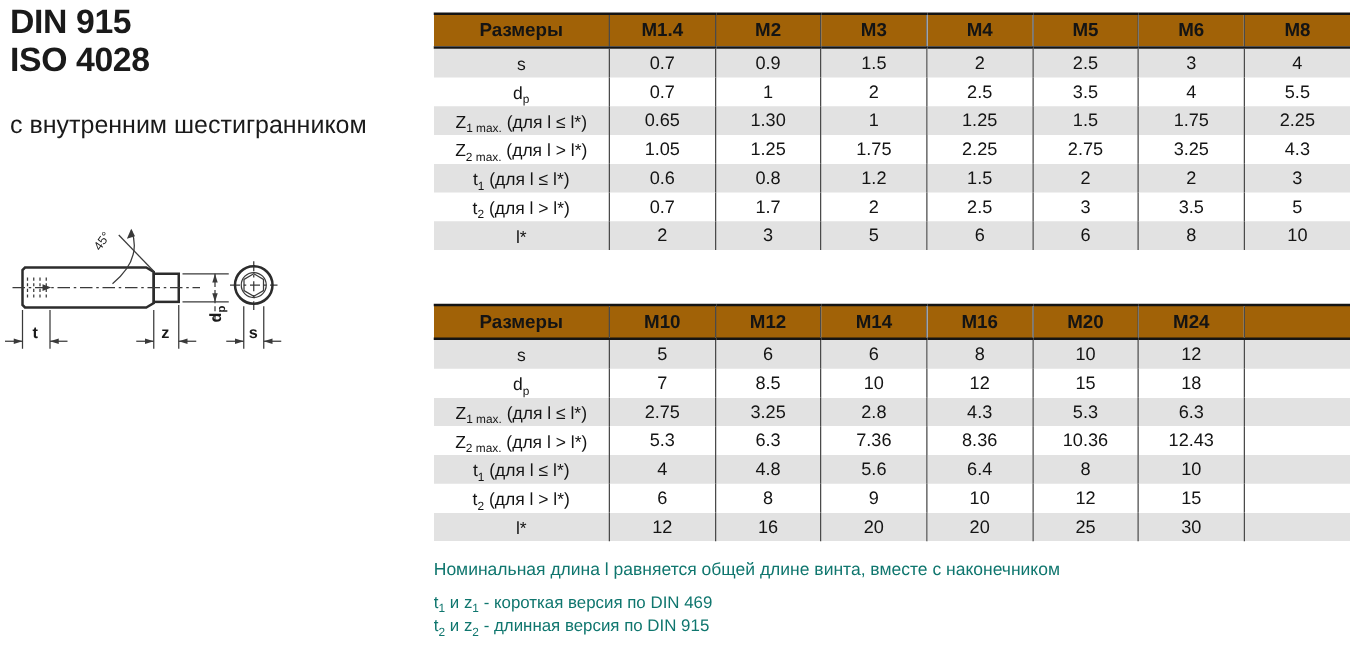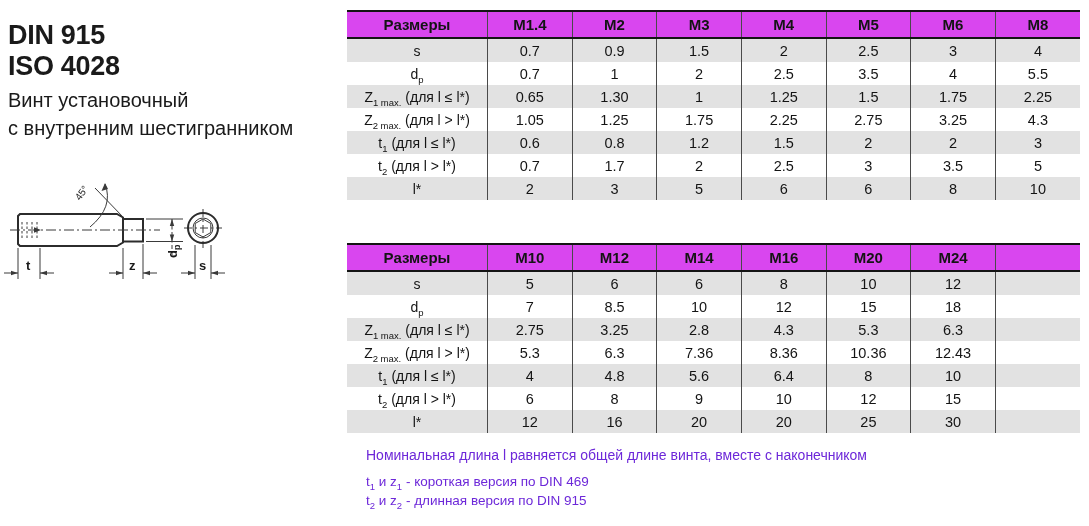--- a/index.html
+++ b/index.html
@@ -4,67 +4,66 @@
 <style>
   html,body{margin:0;padding:0}
   body{
     width:1089px;height:526px;position:relative;overflow:hidden;
     background:#ffffff;color:#1a1a1a;
     font-family:"Liberation Sans", sans-serif;
   }
   .abs{position:absolute}
 
   
-  .title-block{left:8px;top:20px}
+  .title-block{left:8px;top:2px}
   .std-line{font-size:27px;font-weight:bold;line-height:31px;letter-spacing:-0.3px}
   .desc-block{left:8px;top:86px;font-size:20px;line-height:28px}
 
   
   .drawing{left:0;top:170px}
 
   
   .table-wrap-1{left:347px;top:10px}
   .table-wrap-2{left:347px;top:243px}
   .spec-table{
     border-collapse:collapse;table-layout:fixed;width:733px;
     text-align:center;font-size:14.5px;color:#141414;
   }
   .spec-table td{padding:0 2px;height:23px;border-left:1px solid #4a4a4a;overflow:hidden;white-space:nowrap}
   .spec-table td:first-child{border-left:none}
   .spec-table td.label-col{width:136px;font-size:14px}
   .spec-table .head-row td{
-    background:#d946ef;font-weight:bold;font-size:15px;height:25px;
+    background:#a16207;font-weight:bold;font-size:15px;height:25px;
     border-top:2px solid #141414;border-bottom:2px solid #141414;
   }
   .spec-table tr.stripe td{background:#e2e2e2}
   .spec-table sub{font-size:9.5px;line-height:0}
 
   
-  .note{left:366px;color:#6d28d9}
+  .note{left:347px;color:#0f766e}
   .note-main{top:447px;font-size:14px}
   .note-small{font-size:13.5px}
   .note-2{top:474px}
   .note-3{top:493px}
   .note sub{font-size:9.5px;line-height:0}
   .dwg-thick{stroke:#2c2c2c;stroke-width:2;fill:none}
   .dwg-thin{stroke:#3a3a3a;stroke-width:1;fill:none}
   .dwg-fill{fill:#3a3a3a;stroke:none}
   .dwg-text{fill:#1a1a1a;font-family:"Liberation Sans",sans-serif;font-weight:bold;font-size:13px}
   .dwg-text-sm{fill:#1a1a1a;font-family:"Liberation Sans",sans-serif;font-size:10px}
 </style>
 </head>
 <body>
 
 <div class="abs title-block">
   <div class="std-line">DIN 915</div>
   <div class="std-line">ISO 4028</div>
 </div>
 
 <div class="abs desc-block">
-  <div>Винт установочный</div>
   <div>с внутренним шестигранником</div>
 </div>
 
 <svg class="abs drawing" width="260" height="130" viewBox="0 170 260 130">
 
   <g>
     <polygon class="dwg-thick" points="20,214 117,214 123,217.5 123,242.5 117,246 20,246 18,244 18,216"></polygon>
 
     <rect class="dwg-thick" x="123" y="219" width="20" height="22.5"></rect>
 

